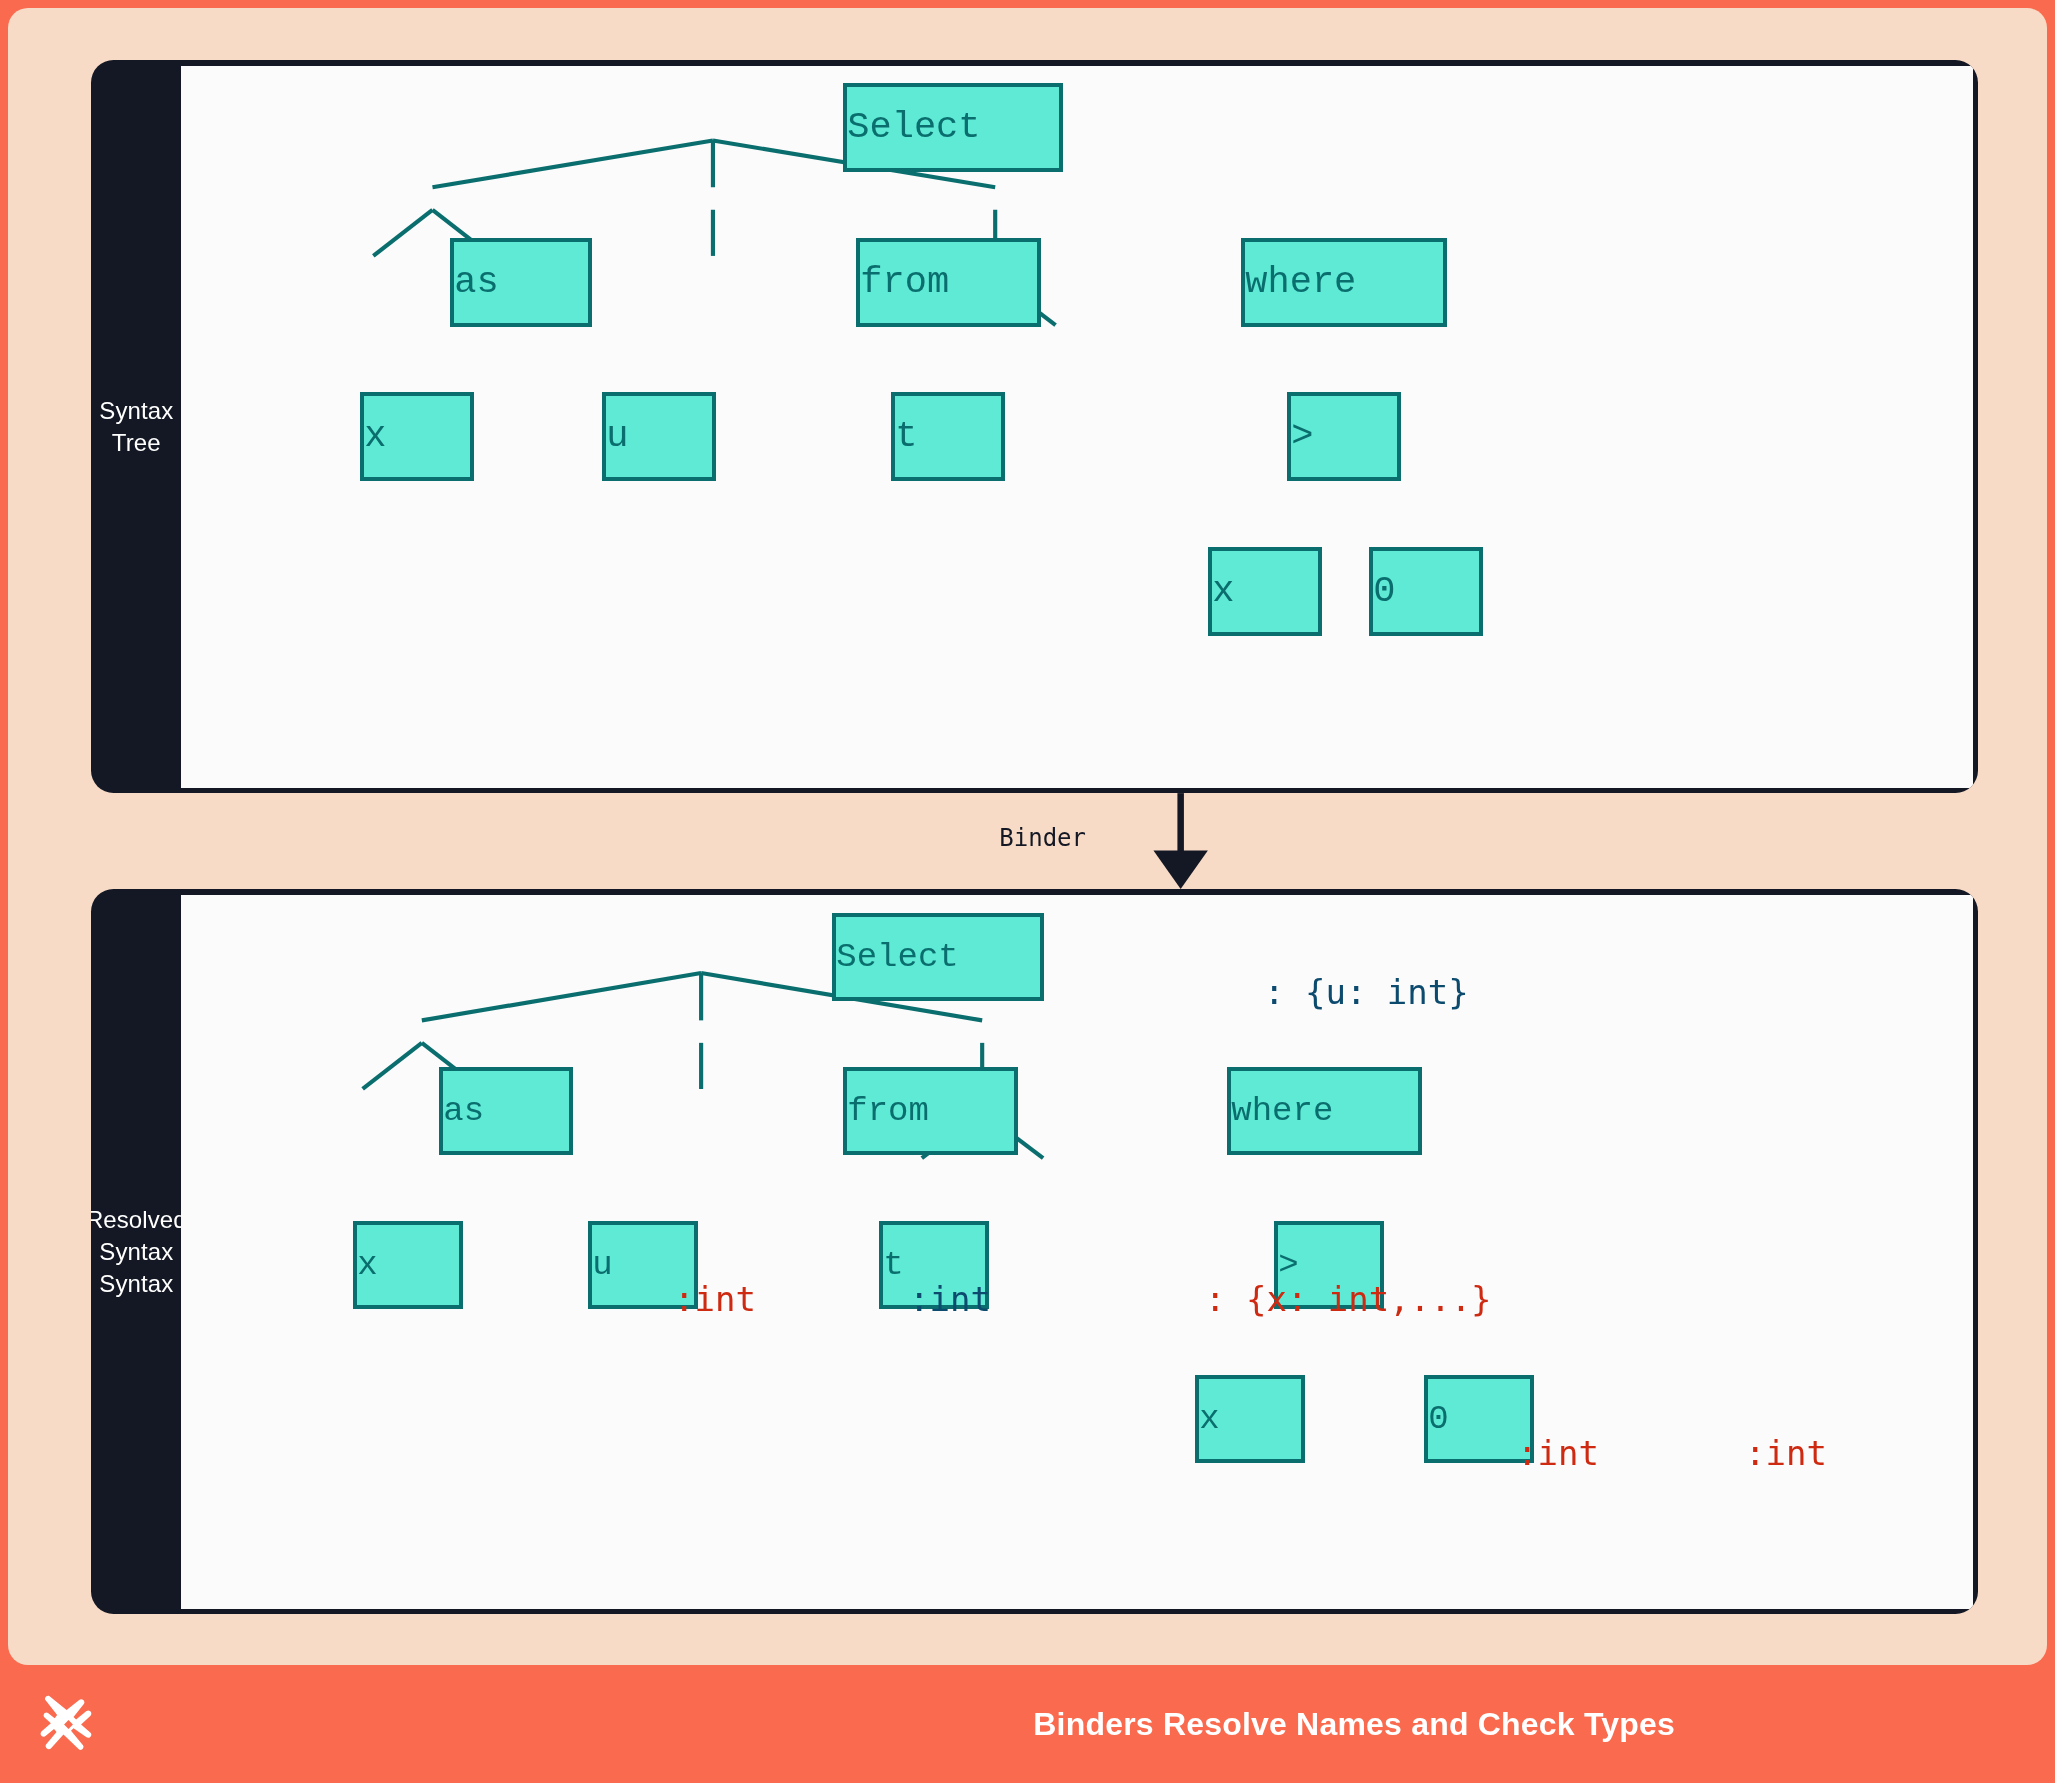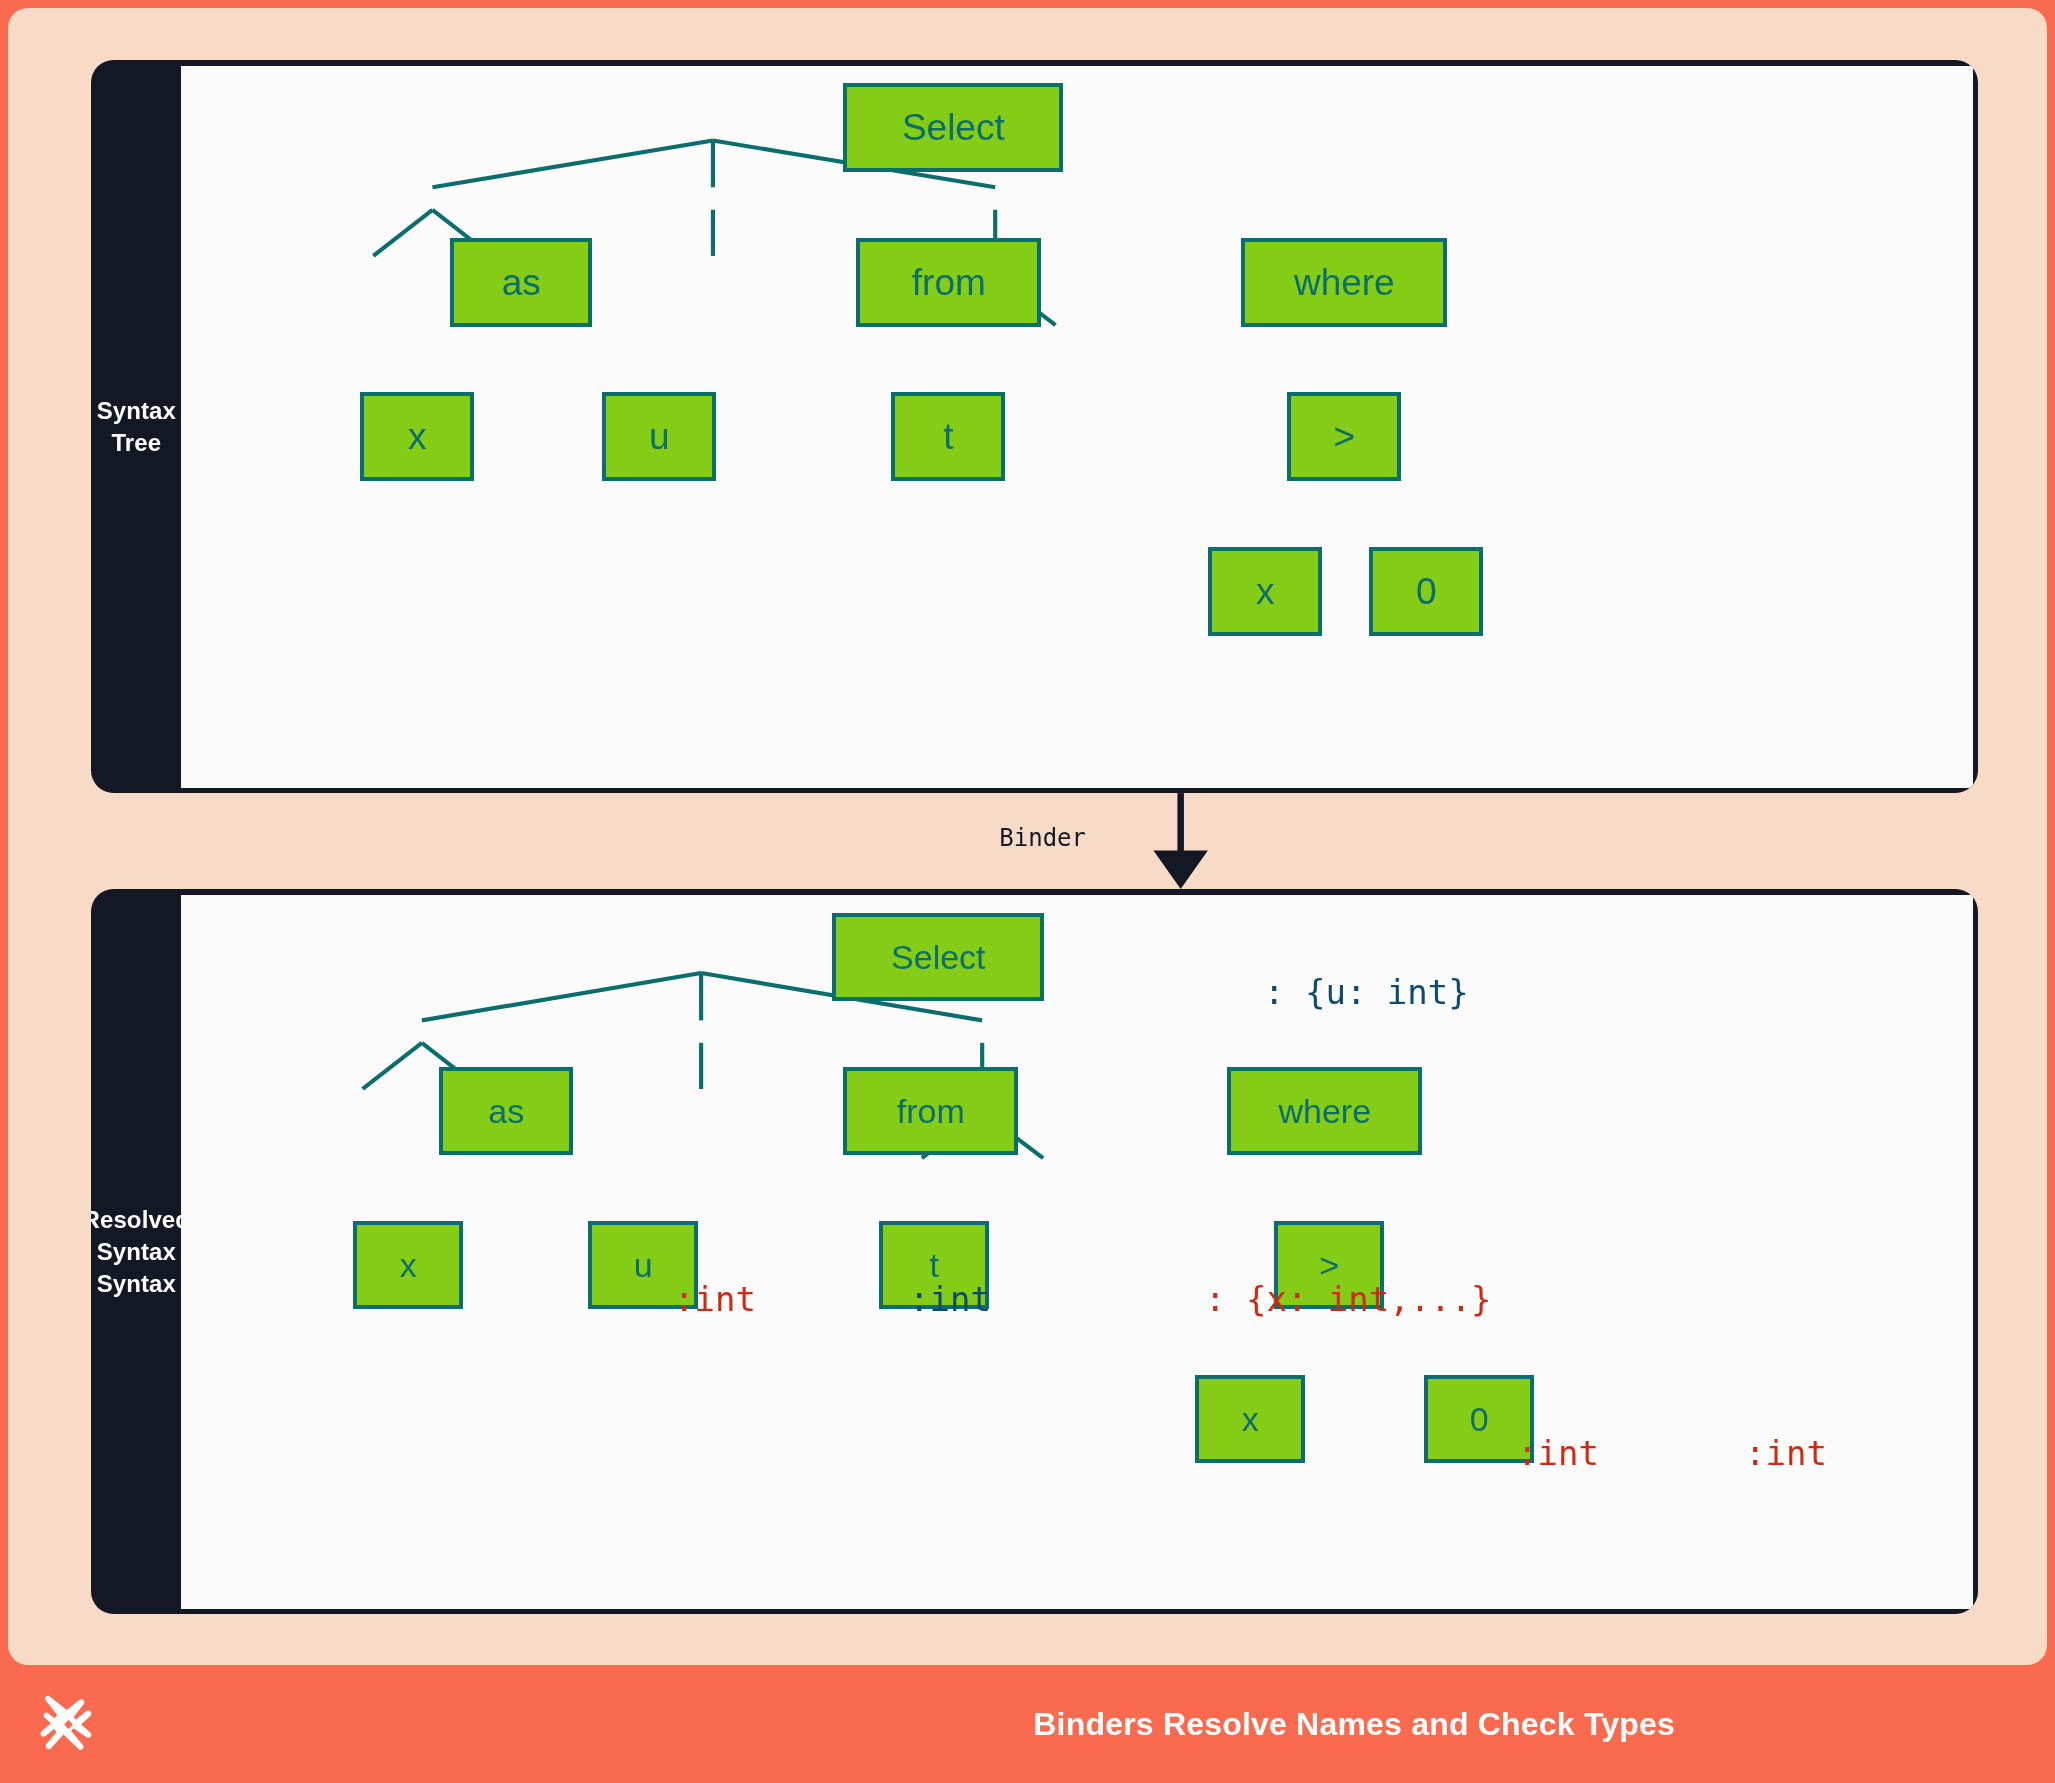--- a/index.html
+++ b/index.html
@@ -34,21 +34,21 @@
     box-shadow: 0 0 0 0 rgba(0,0,0,0);
   }
   .panel-label {
     position: absolute;
     left: 0;
     top: 0;
     width: 90px;
     height: 100%;
     color: #ffffff;
     font-size: 24px;
-    font-weight: bold;
+    font-weight: normal;
     line-height: 1.33;
     display: flex;
     align-items: center;
     justify-content: center;
     text-align: center;
     letter-spacing: 0.1px;
     box-sizing: border-box;
     padding: 0 4.7px;
   }
   .panel-canvas {
@@ -57,26 +57,25 @@
     left: 90px;
     right: 5.3px;
     bottom: 5.3px;
     background: #FBFBFC;
   }
   
   .node {
     position: absolute;
     box-sizing: border-box;
     border: 4.1px solid #0B6E6E;
-    background: #84cc16;
+    background: #5eead4;
     color: #0B6E6E;
-    font-family: Liberation Sans, sans-serif;
+    font-family: Liberation Mono, monospace;
     display: flex;
     align-items: center;
-    justify-content: center;
     z-index: 3;
     line-height: 1;
   }
   .ann {
     position: absolute;
     font-family: "DejaVu Sans Mono", monospace;
     white-space: pre;
     z-index: 4;
     line-height: 1;
   }

